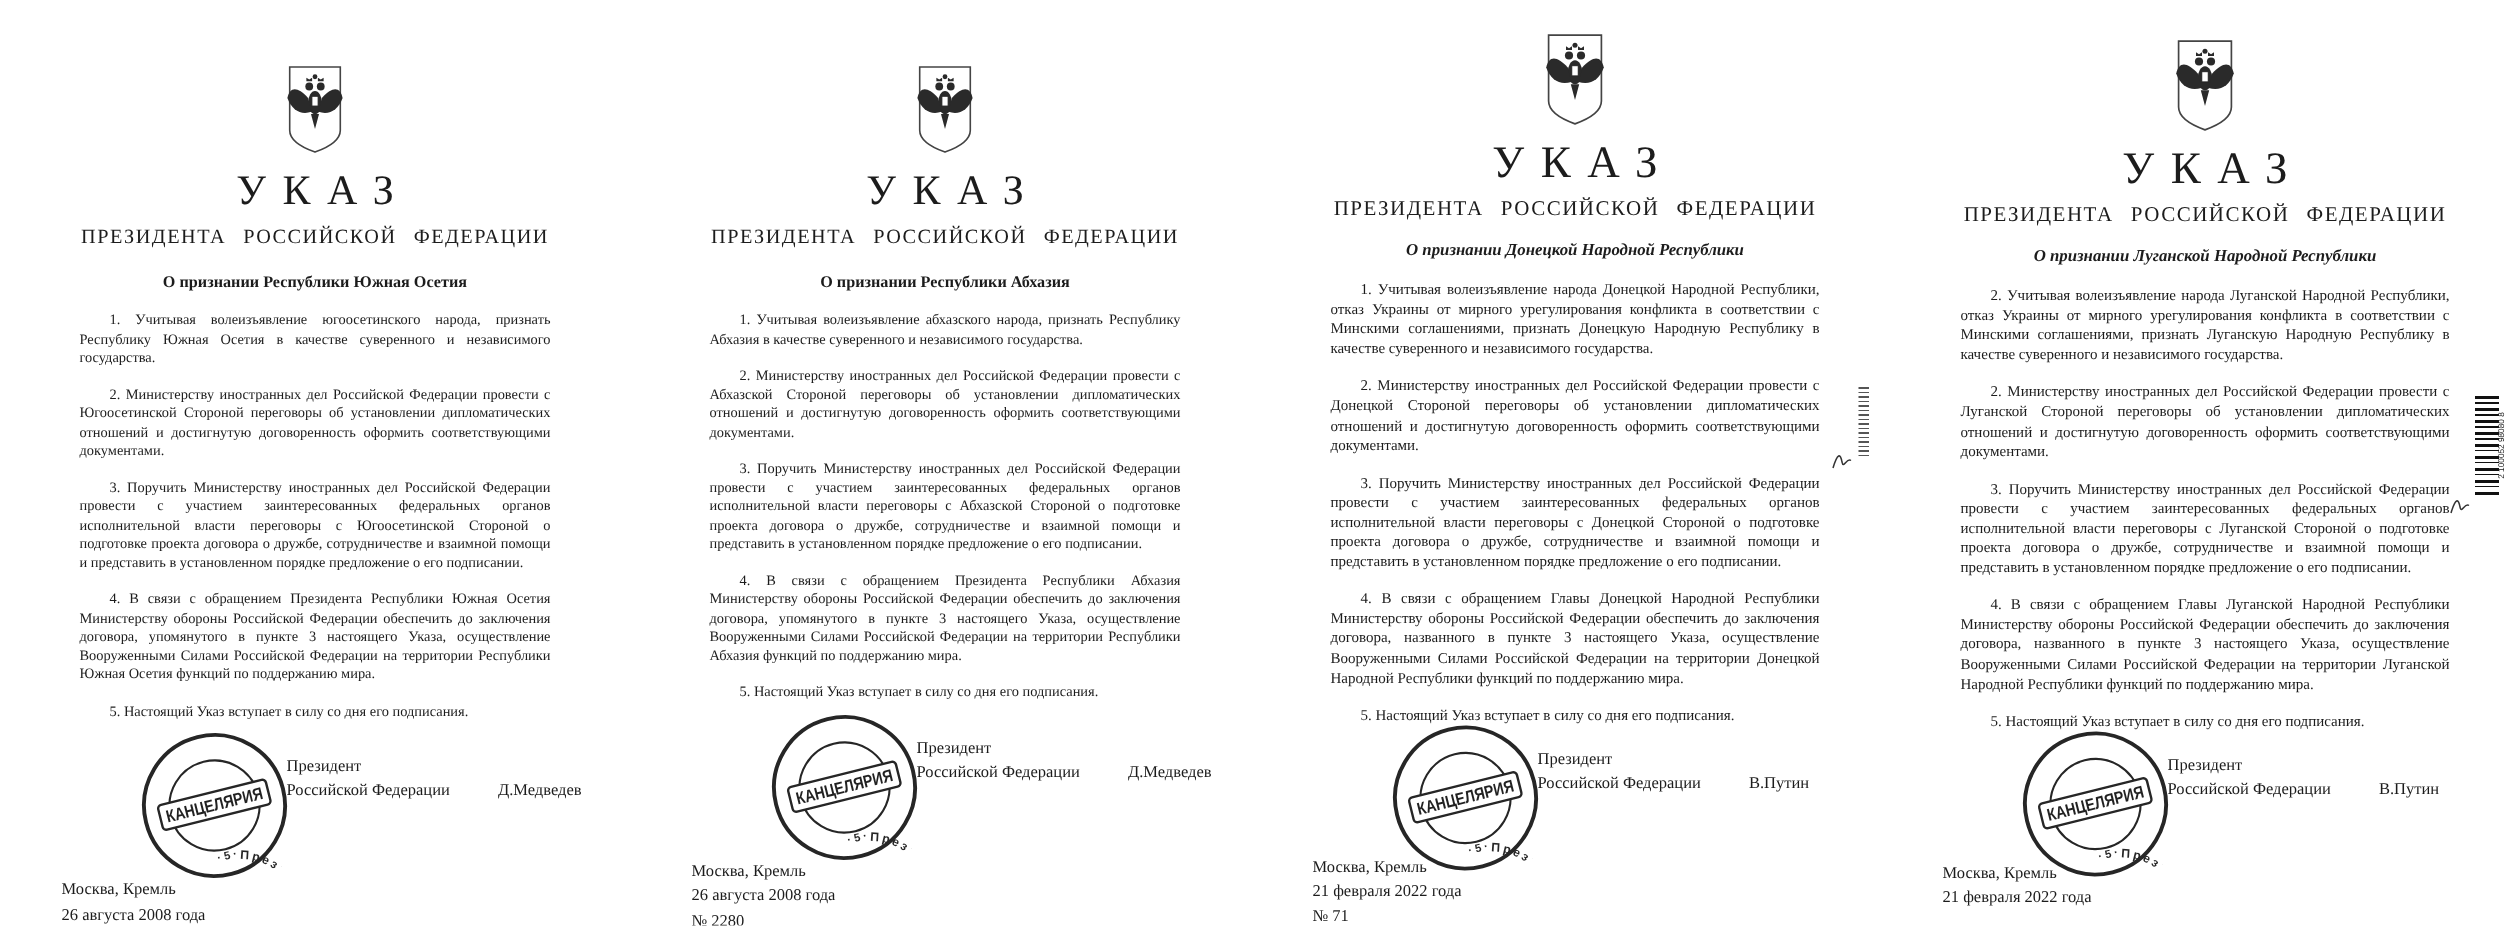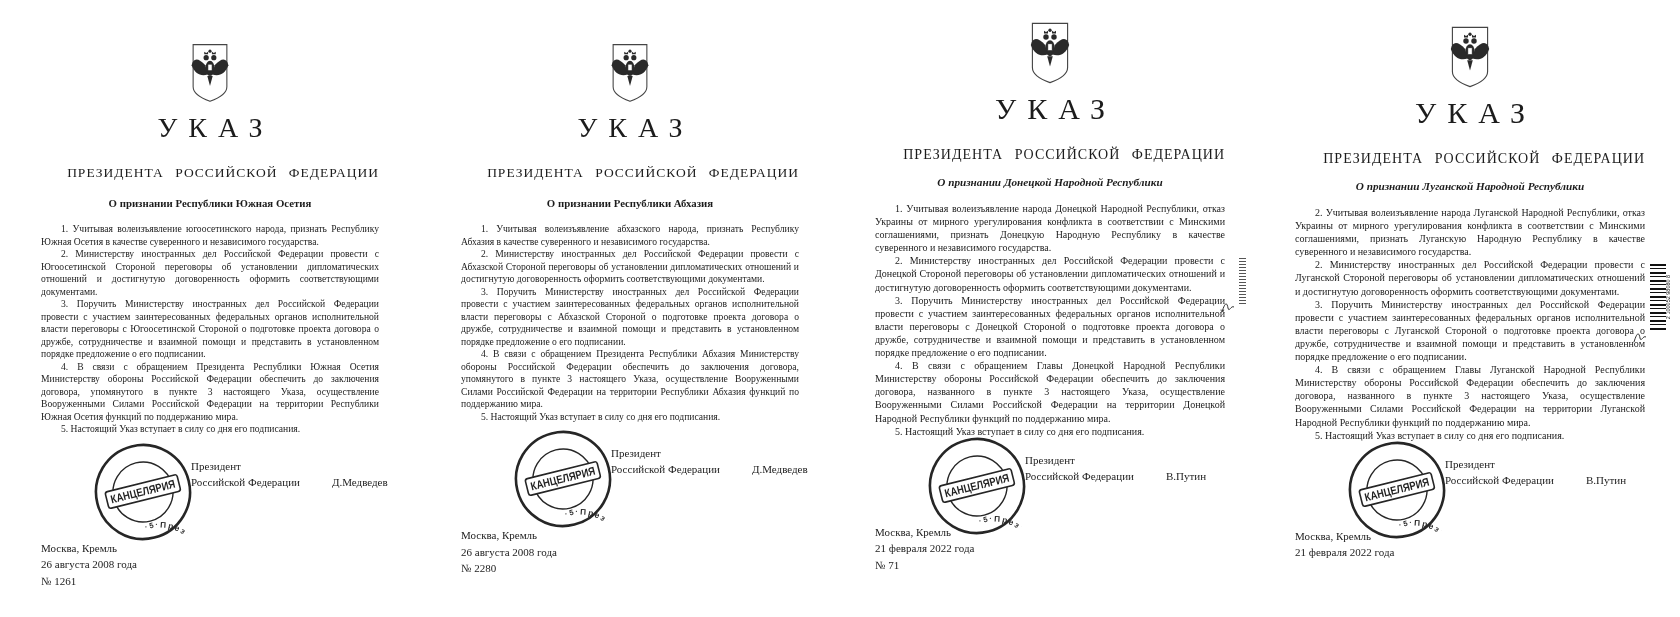--- a/index.html
+++ b/index.html
@@ -15,29 +15,29 @@
   .d3 .doc-inner,.d4 .doc-inner{width:350px;}
   .d1{padding-top:42px;} .d2{padding-top:42px;}
   .d3{padding-top:20px;} .d4{padding-top:24px;}
 
   .arms{display:flex;justify-content:center;}
   .d1 .arms svg,.d2 .arms svg{width:46px;height:62px;}
   .d3 .arms svg,.d4 .arms svg{width:48px;height:66px;}
 
   .ukaz{text-align:center;font-size:28px;letter-spacing:11px;text-indent:11px;margin-top:9px;line-height:30px;}
   .d3 .ukaz,.d4 .ukaz{font-size:30px;margin-top:7px;line-height:32px;}
-  .sub{text-align:right;font-size:13.5px;letter-spacing:1px;word-spacing:7px;margin-top:22px;line-height:15px;}
+  .sub{text-align:center;font-size:13.5px;letter-spacing:1px;word-spacing:7px;margin-top:7px;line-height:15px;}
   .d3 .sub,.d4 .sub{font-size:14px;}
   .doctitle{text-align:center;font-weight:bold;font-size:10.8px;margin-top:17px;line-height:13px;}
   .d3 .doctitle,.d4 .doctitle{font-size:11.2px;margin-top:14px;font-style:italic;}
 
   .docbody{margin-top:13px;text-align:justify;}
   .d1 .docbody,.d2 .docbody{font-size:9.6px;line-height:12.5px;}
   .d3 .docbody,.d4 .docbody{font-size:10px;line-height:13.1px;}
-  .docbody p{margin:0;text-indent:20px;}
+  .docbody p{margin:12px;text-indent:20px;}
 
   .sigrow{position:relative;margin-top:22px;}
   .d3 .sigrow,.d4 .sigrow{margin-top:14px;}
   .sig{margin-left:150px;font-size:11px;line-height:16px;white-space:nowrap;}
   .sig .name{margin-left:32px;}
 
   .stamp{position:absolute;left:52px;top:-16px;width:100px;height:100px;transform:rotate(-14deg);opacity:.93;}
   .stamp svg{width:100px;height:100px;}
 
   .footer{margin-top:50px;font-size:11px;line-height:16.5px;}

